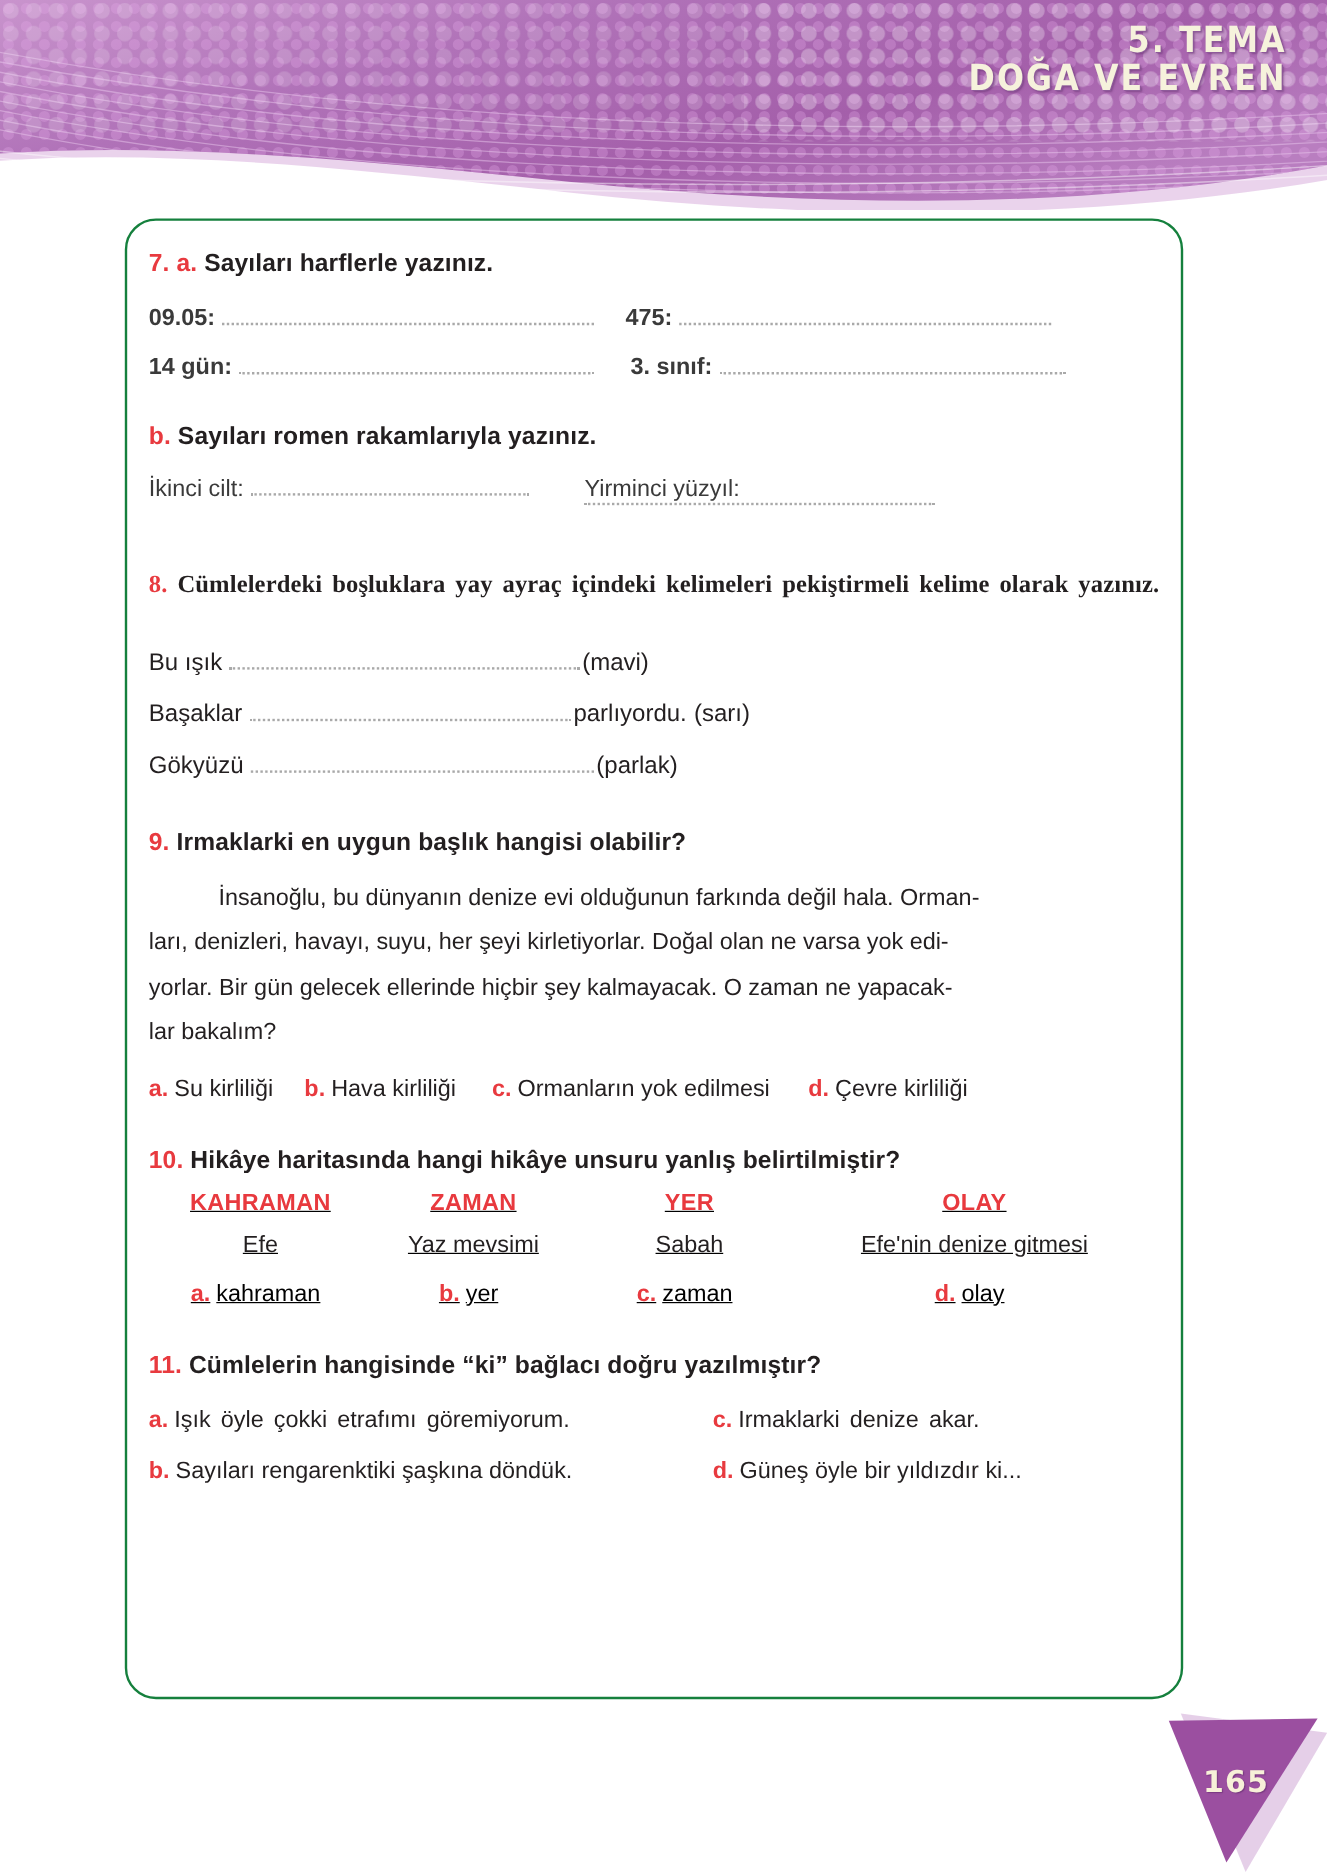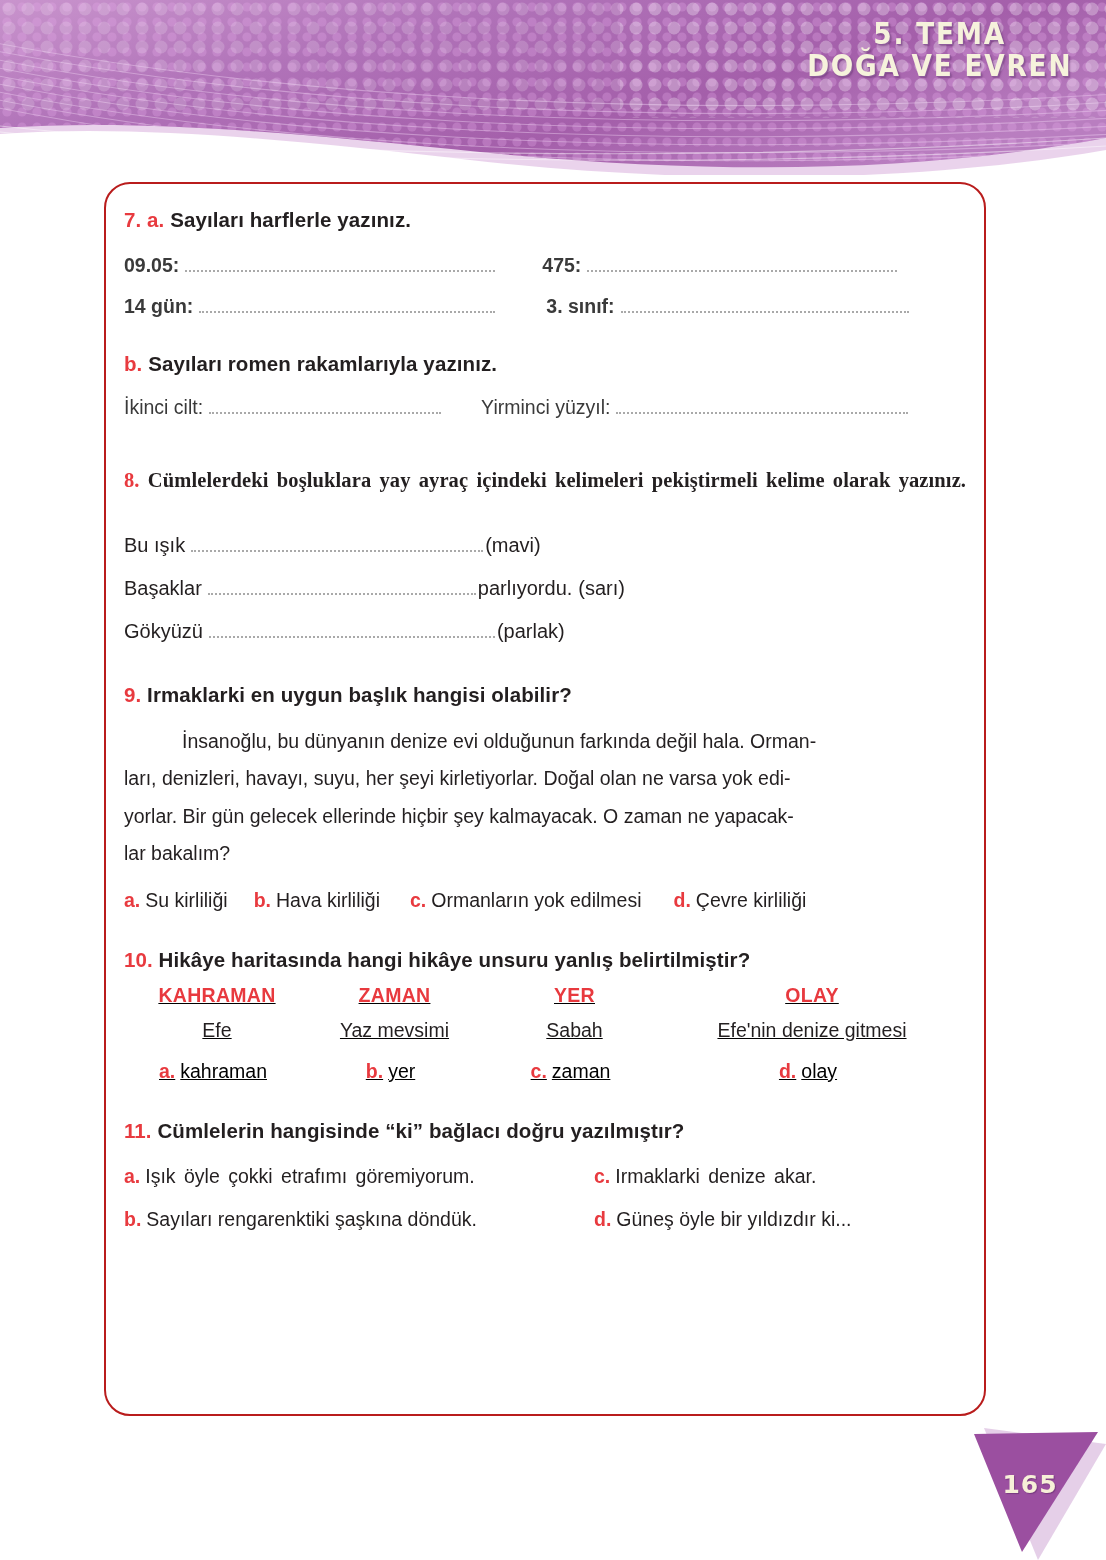--- a/index.html
+++ b/index.html
@@ -21,21 +21,21 @@
     top: 0; left: 0;
     width: 1106px;
     height: 175px;
     overflow: hidden;
   }
   .header-svg { position: absolute; top: 0; left: 0; }
   .header-title {
     position: absolute;
     top: 18px;
     right: 34px;
-    text-align: center;
+    text-align: right;
     z-index: 5;
     line-height: 1.06;
   }
   .header-title .line {
     font-family: "DejaVu Sans", sans-serif;
     font-weight: bold;
     font-size: 30px;
     letter-spacing: 2px;
     color: #f6f2dc;
     text-shadow: 1px 1px 0 #8e5a9a, 2px 2px 2px rgba(80,30,90,.45);
@@ -45,21 +45,21 @@
     display: block;
   }
 
   
   .qbox {
     position: absolute;
     left: 104px;
     top: 182px;
     width: 882px;
     height: 1234px;
-    border: 2px solid #b91c1c;
+    border: 2px solid #15803d;
     border-radius: 26px;
     box-sizing: border-box;
     background: #ffffff;
   }
   .inner {
     position: absolute;
     left: 18px;
     right: 10px;
     top: 10px;
   }
@@ -71,21 +71,20 @@
     color: #231f20;
     letter-spacing: .1px;
   }
   .num { color: #e83a3f; font-weight: bold; }
   .sub { color: #e83a3f; font-weight: bold; }
   .field-row {
     display: flex;
     align-items: baseline;
     font-size: 19.5px;
     color: #3a3a3a;
-    gap: 21px;
   }
   .fld { display: flex; align-items: baseline; white-space: nowrap; }
   .fld .lbl { font-weight: bold; color: #3a3a3a; }
   .dots {
     display: inline-block;
     border-bottom: 2.5px dotted #a9a9a9;
     height: 0;
     margin: 0 2px 5px 6px;
   }
 
@@ -259,21 +258,21 @@
       <div class="qtitle" style="margin-top:34px;">
         <span class="sub">b.</span>
         <span>Sayıları romen rakamlarıyla yazınız.</span>
       </div>
 
       <div class="field-row" style="margin-top:20px;">
         <span class="fld">
           <span style="color:#3a3a3a;">İkinci cilt:</span>
           <span class="dots" style="width:232px;"></span>
         </span>
-        <span class="fld" style="margin-left:17px;">
+        <span class="fld" style="margin-left:38px;flex-direction:column;">
           <span style="color:#3a3a3a;">Yirminci yüzyıl:</span>
           <span class="dots" style="width:292px;"></span>
         </span>
       </div>
     </div>
 
     <div style="margin-top:42px;">
       <div class="qtitle spaced" style="line-height:1.9; text-align:justify; padding-right:4px;font-family:Liberation Serif, serif;">
         <span class="num">8.</span>
         <span>Cümlelerdeki boşluklara yay ayraç içindeki kelimeleri pekiştirmeli kelime olarak yazınız.</span>

